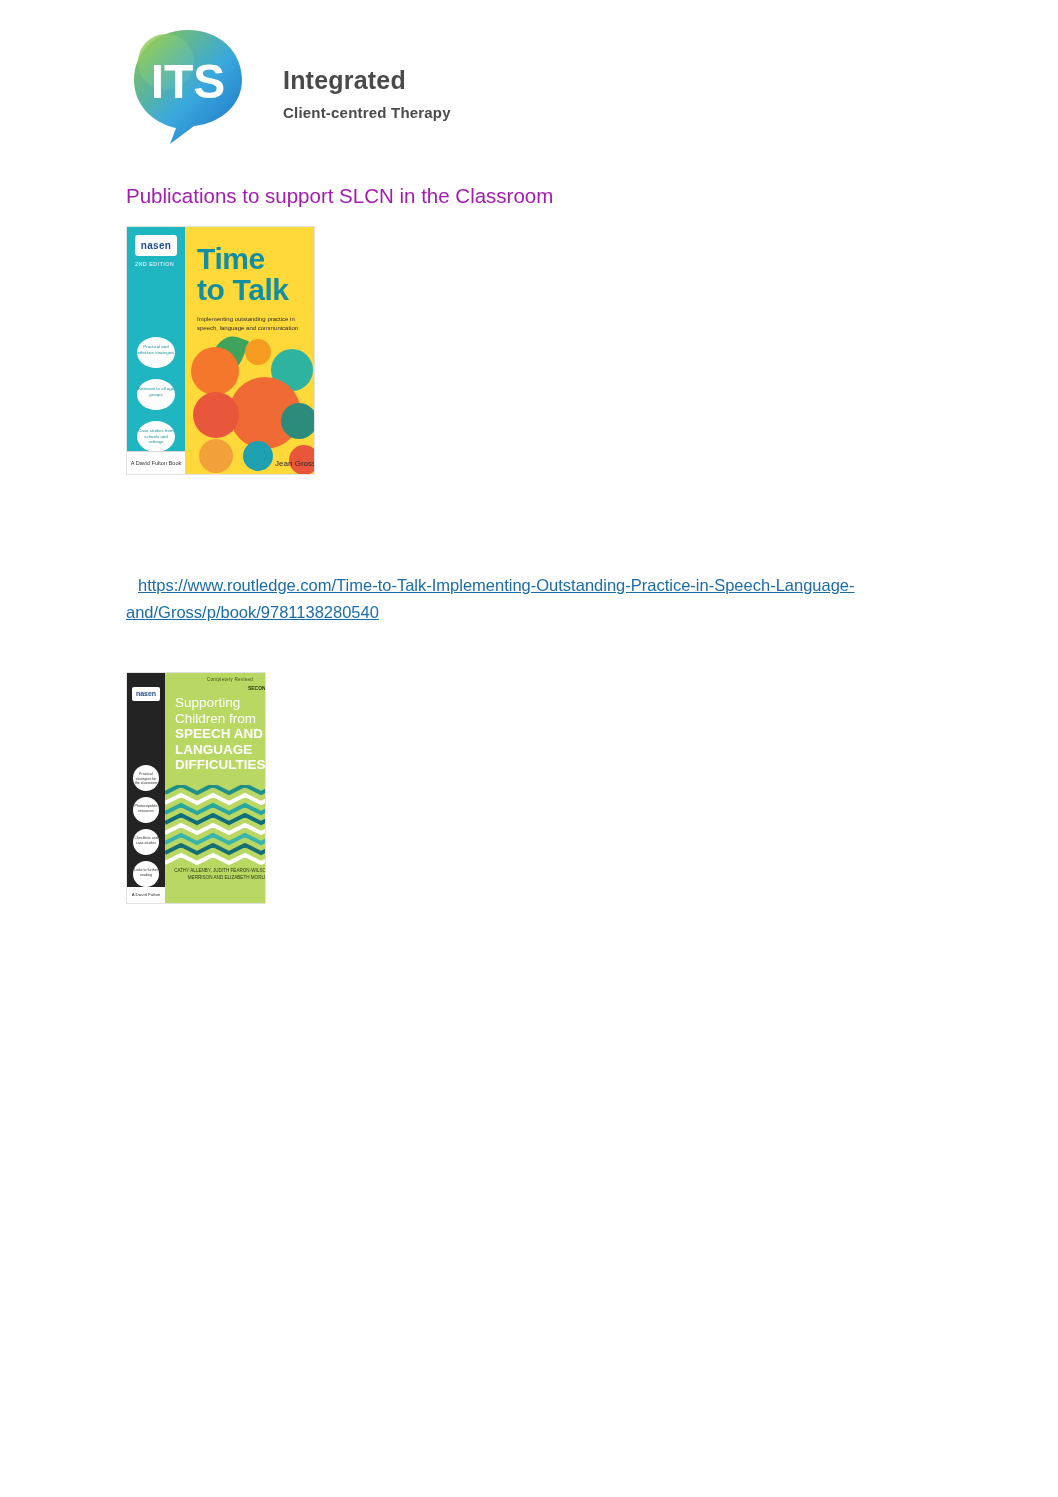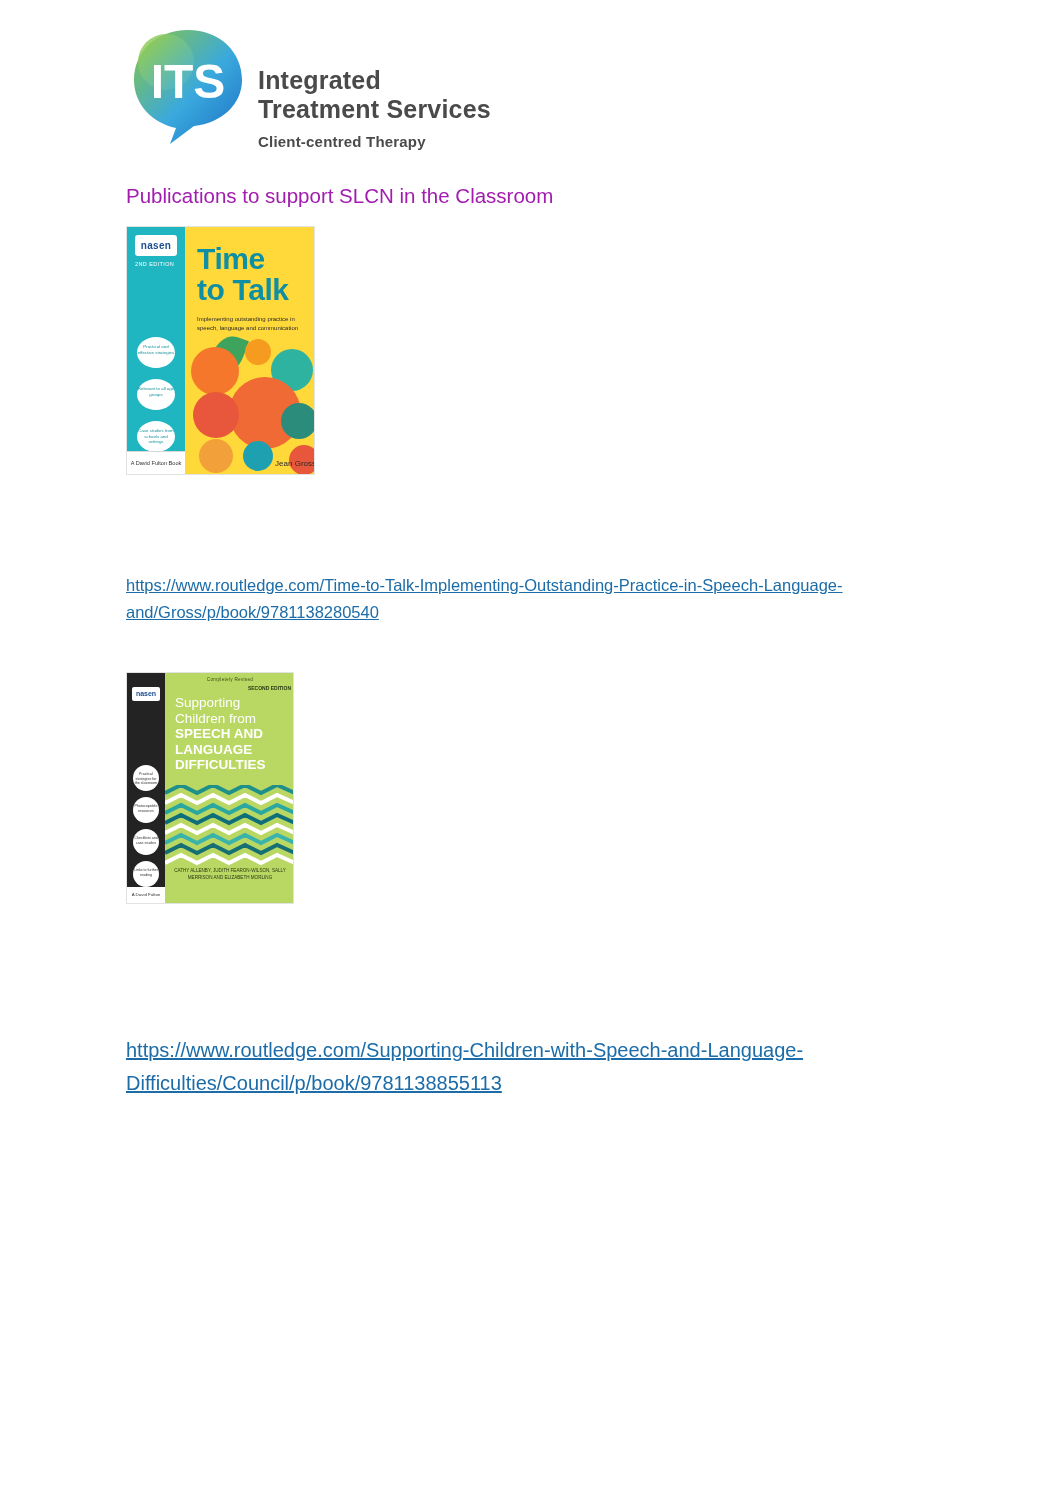--- a/index.html
+++ b/index.html
@@ -32,21 +32,21 @@
     height: 125px;
   }
   .logo-mark {
     position: absolute;
     left: 0; top: 0;
     width: 125px;
     height: 125px;
   }
   .logo-text {
     position: absolute;
-    left: 132px;
+    left: 157px;
     top: 42px;
     width: 280px;
   }
   .logo-line1, .logo-line2 {
     font-family: "Liberation Sans", sans-serif;
     font-size: 25px;
     font-weight: 600;
     color: #4a4a4a;
     line-height: 29px;
     letter-spacing: .2px;
@@ -100,20 +100,21 @@
     top: 1034px;
     font-size: 20px;
     line-height: 33px;
     width: 815px;
     color: #1b6ca8;
   }
   a.doclink {
     color: #1b6ca8;
     text-decoration: underline;
     word-break: break-word;
+    margin-left: 12px;
   }
 
   
   .cover1 {
     position: absolute;
     left: 126px;
     top: 226px;
     width: 189px;
     height: 249px;
     overflow: hidden;
@@ -227,21 +228,21 @@
     background: #3da35d;
     border-radius: 60% 0 60% 0;
     transform: rotate(20deg);
   }
 
   
   .cover2 {
     position: absolute;
     left: 126px;
     top: 672px;
-    width: 168px;
+    width: 140px;
     height: 232px;
     overflow: hidden;
     background: #ffffff;
     border: 1px solid #e2e2e2;
     box-sizing: border-box;
   }
   .c2-left {
     position: absolute;
     left: 0; top: 0;
     width: 38px; height: 100%;
@@ -357,21 +358,20 @@
             <stop offset="100%" stop-color="#45b1e0"></stop>
           </linearGradient>
         </defs>
         <path d="M62 6 C30 6 8 28 8 56 C8 80 26 99 50 104 L44 120 L68 102 C96 99 116 80 116 56 C116 28 94 6 62 6 Z" fill="url(#g1)"></path>
         <circle cx="40" cy="38" r="28" fill="url(#g2)" opacity="0.85"></circle>
         <text x="62" y="74" font-family="Liberation Sans, sans-serif" font-size="48" font-weight="700" fill="#ffffff" text-anchor="middle">ITS</text>
       </svg>
     </div>
     <div class="logo-text">
       <div class="logo-line1">Integrated</div>
-      <div class="logo-line2">Treatment Services</div>
       <div class="logo-line3">Client-centred Therapy</div>
     </div>
   </div>
 
   <div class="para heading-line">Publications to support SLCN in the Classroom</div>
 
   <div class="cover1">
     <div class="c1-left">
       <div class="c1-nasen">nasen</div>
       <div class="c1-edition">2ND EDITION</div>
@@ -430,17 +430,14 @@
           <polyline points="0,48 16,40 32,48 48,40 64,48 80,40 96,48 112,40 130,48" stroke="#ffffff"></polyline>
           <polyline points="0,58 16,50 32,58 48,50 64,58 80,50 96,58 112,50 130,58" stroke="#39b3ab"></polyline>
           <polyline points="0,68 16,60 32,68 48,60 64,68 80,60 96,68 112,60 130,68" stroke="#166f74"></polyline>
           <polyline points="0,78 16,70 32,78 48,70 64,78 80,70 96,78 112,70 130,78" stroke="#ffffff"></polyline>
         </g>
       </svg>
       <div class="c2-authors">CATHY ALLENBY, JUDITH FEARON-WILSON, SALLY MERRISON AND ELIZABETH MORLING</div>
     </div>
   </div>
 
-  <div class="para book2-link">
-    <a class="doclink" href="#">https://www.routledge.com/Supporting-Children-with-Speech-and-Language-Difficulties/Council/p/book/9781138855113</a>
-  </div>
 
 </div>
 
 </body></html>

